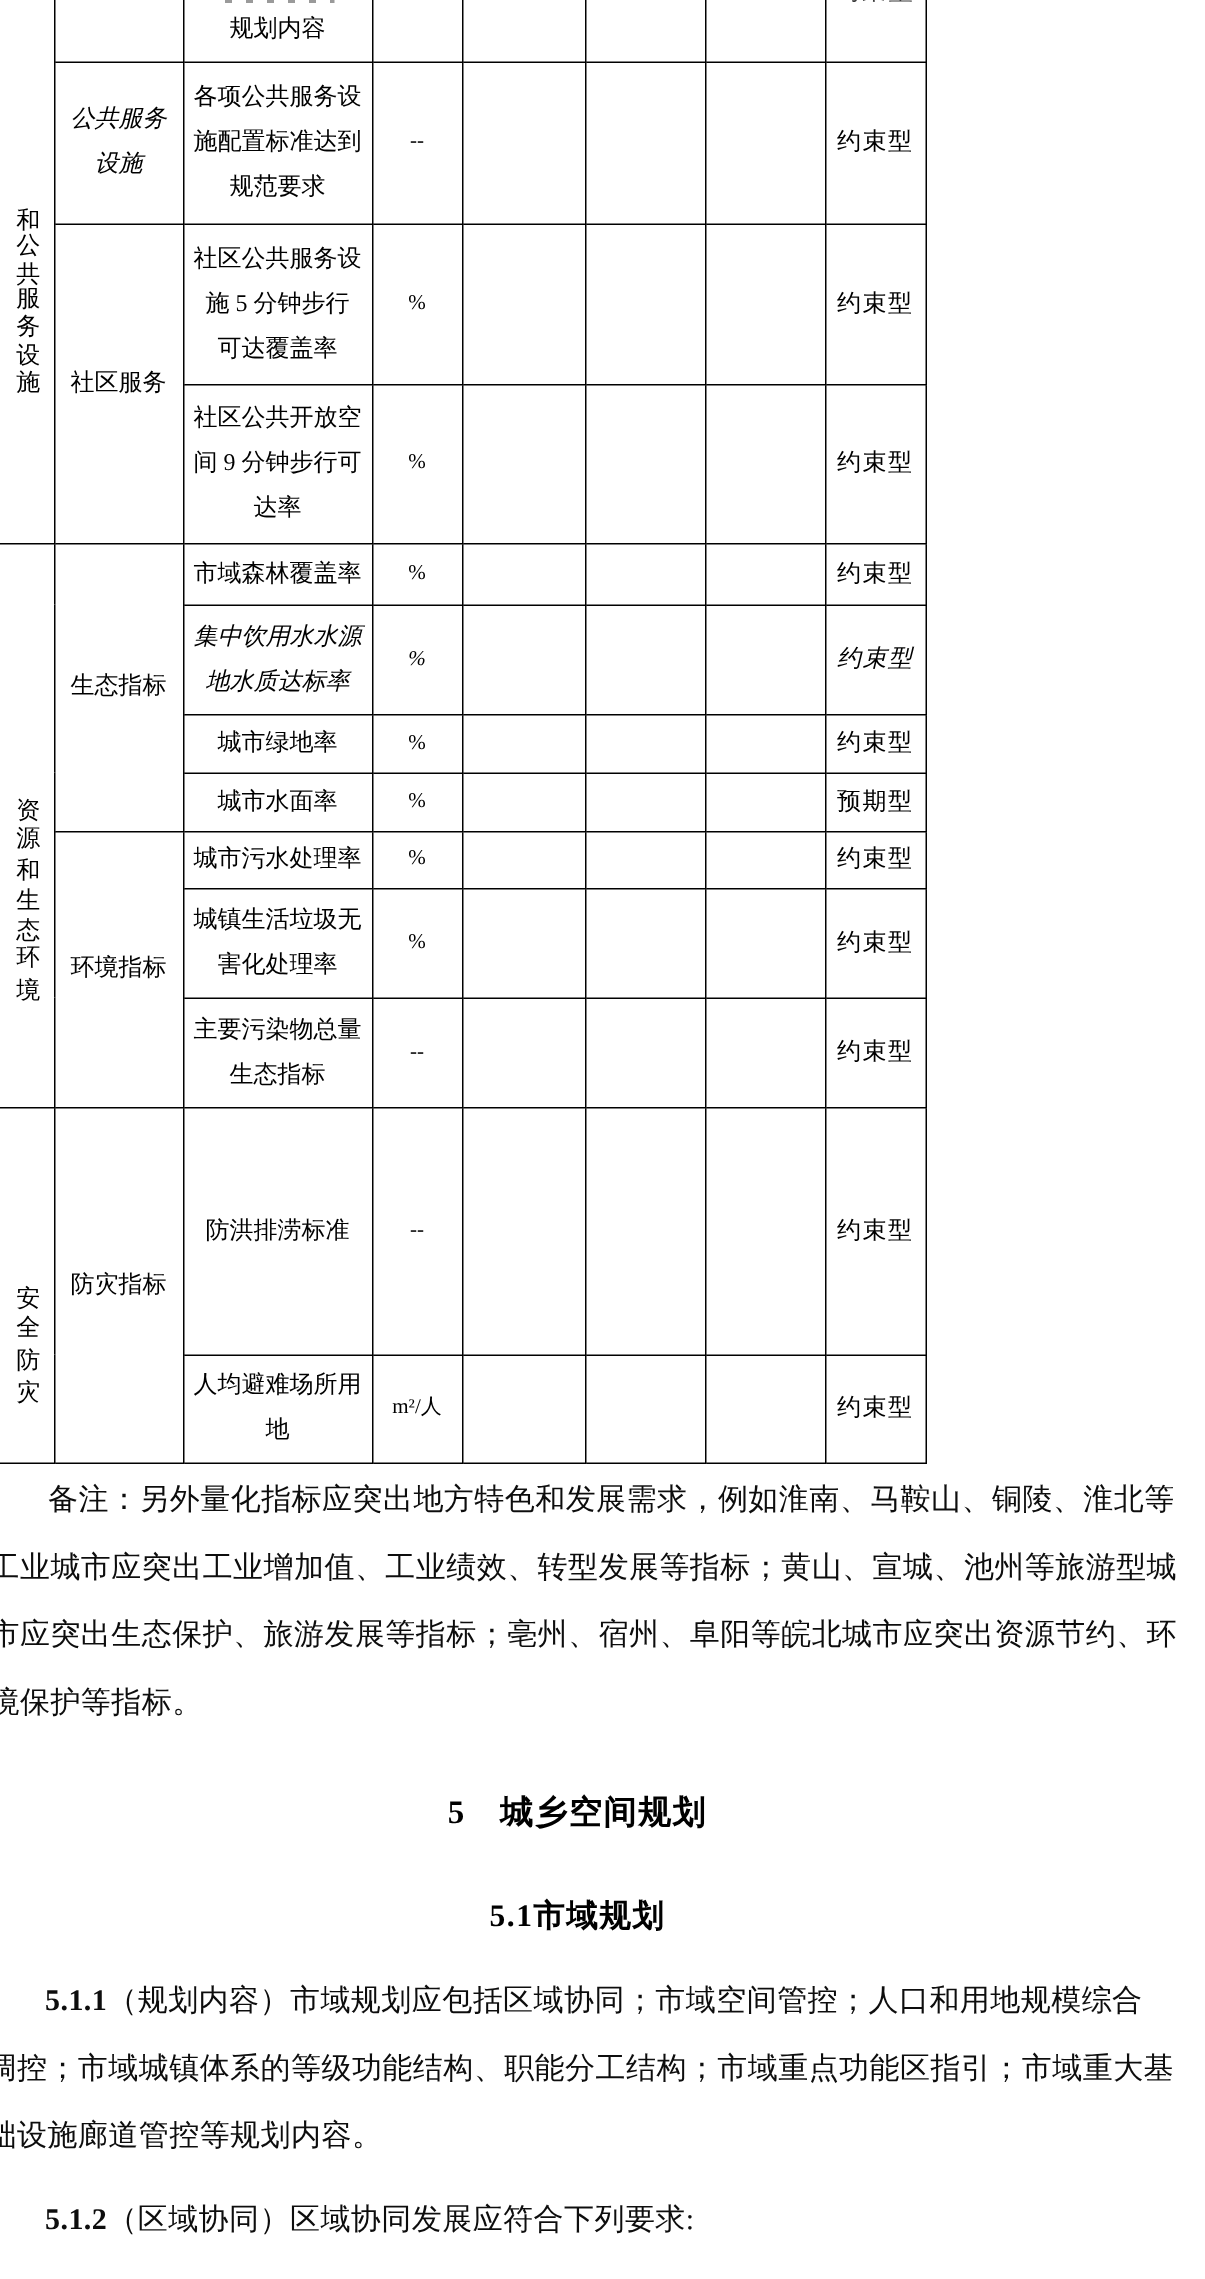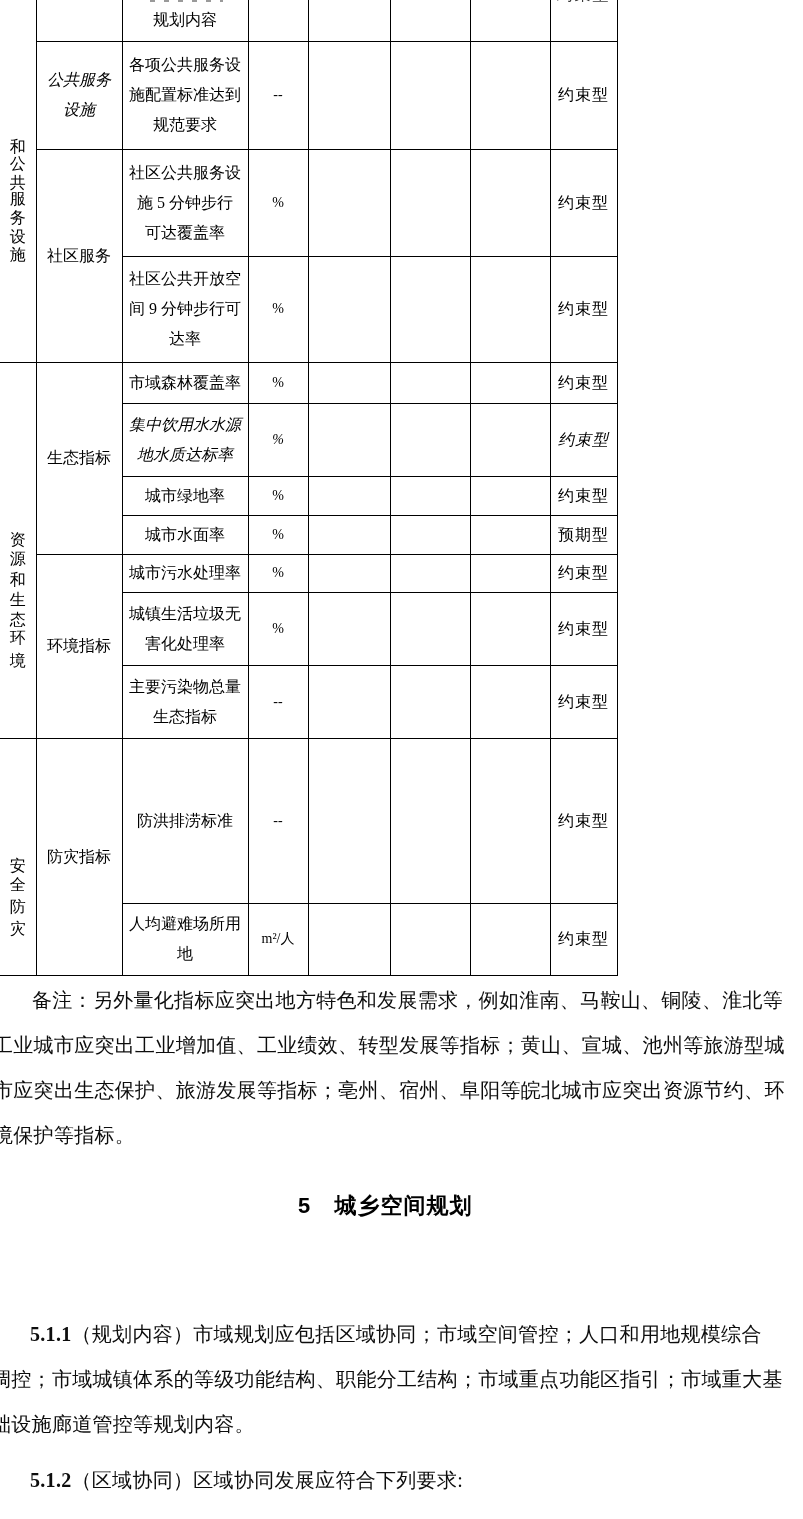--- a/index.html
+++ b/index.html
@@ -56,21 +56,21 @@
 
   
   .tblock { position:absolute; font-size:20px; line-height:45px; letter-spacing:0.3px; color:#0d0d0d; }
   .note   { top:978px;  left:-7px; width:812px; }
   .para1  { top:1312px; left:-9px; width:812px; }
   .para2  { top:1458px; left:-9px; width:812px; }
   .tline.first { padding-left:39px; }
   .cl-num { font-weight:bold; }
   .h-chap {
     position:absolute; top:1186px; left:0; width:770px; text-align:center;
-    font-size:22px; font-weight:bold; line-height:44px; letter-spacing:1px; color:#000;font-family:Liberation Mono, monospace;
+    font-size:22px; font-weight:bold; line-height:44px; letter-spacing:1px; color:#000;
   }
   .h-sect {
     position:absolute; top:1255px; left:0; width:770px; text-align:center;
     font-size:21px; font-weight:bold; line-height:44px; letter-spacing:1px; color:#000;
   }
 </style>
 </head>
 <body>
 
 <div class="page">
@@ -217,20 +217,21 @@
   </table>
 
   <div class="tblock note">
     <div class="tline first">备注：另外量化指标应突出地方特色和发展需求，例如淮南、马鞍山、铜陵、淮北等</div>
     <div class="tline">工业城市应突出工业增加值、工业绩效、转型发展等指标；黄山、宣城、池州等旅游型城</div>
     <div class="tline">市应突出生态保护、旅游发展等指标；亳州、宿州、阜阳等皖北城市应突出资源节约、环</div>
     <div class="tline">境保护等指标。</div>
   </div>
 
   <div class="h-chap">5　城乡空间规划</div>
+  <div class="h-sect">5.1市域规划</div>
 
   <div class="tblock para1">
     <div class="tline first"><span class="cl-num">5.1.1</span><span>（规划内容）市域规划应包括区域协同；市域空间管控；人口和用地规模综合</span></div>
     <div class="tline">调控；市域城镇体系的等级功能结构、职能分工结构；市域重点功能区指引；市域重大基</div>
     <div class="tline">础设施廊道管控等规划内容。</div>
   </div>
 
   <div class="tblock para2">
     <div class="tline first"><span class="cl-num">5.1.2</span><span>（区域协同）区域协同发展应符合下列要求:</span></div>
   </div>

